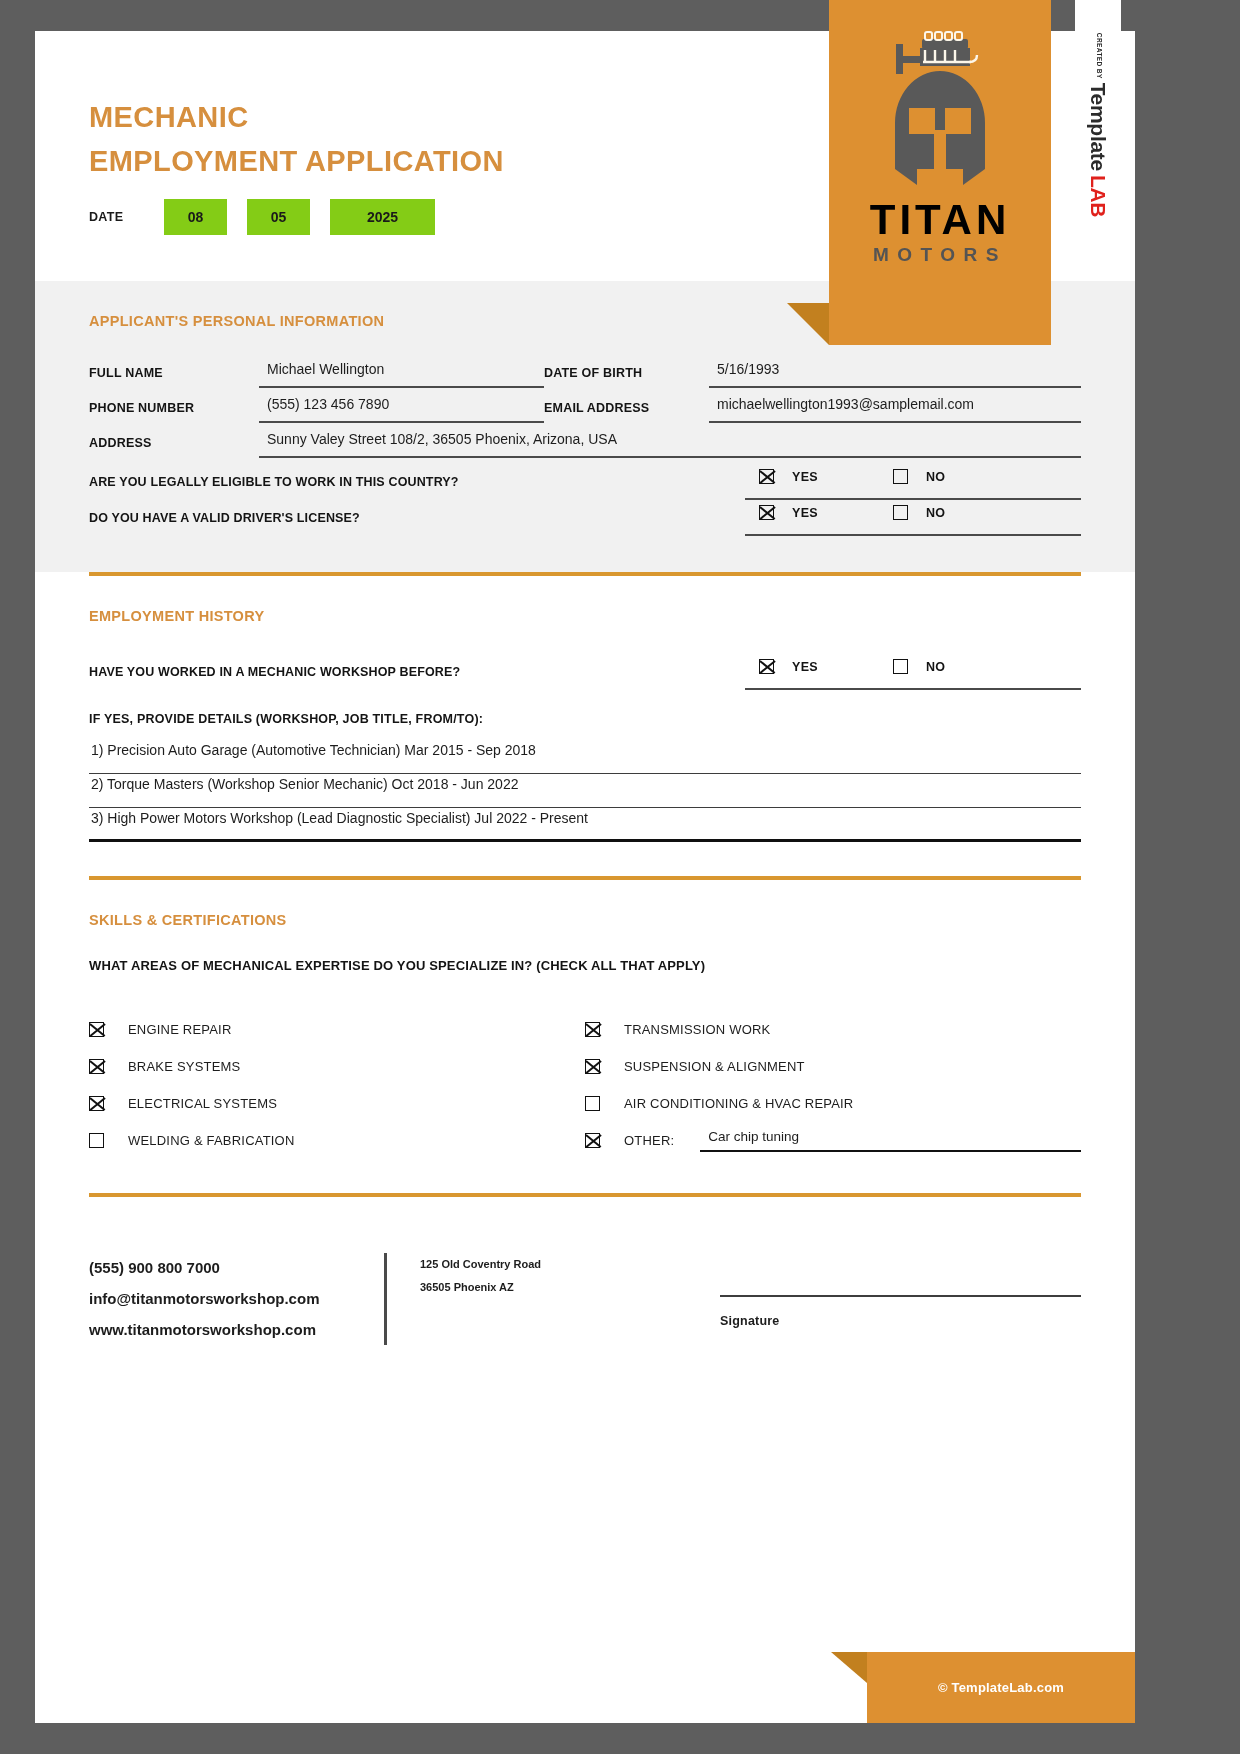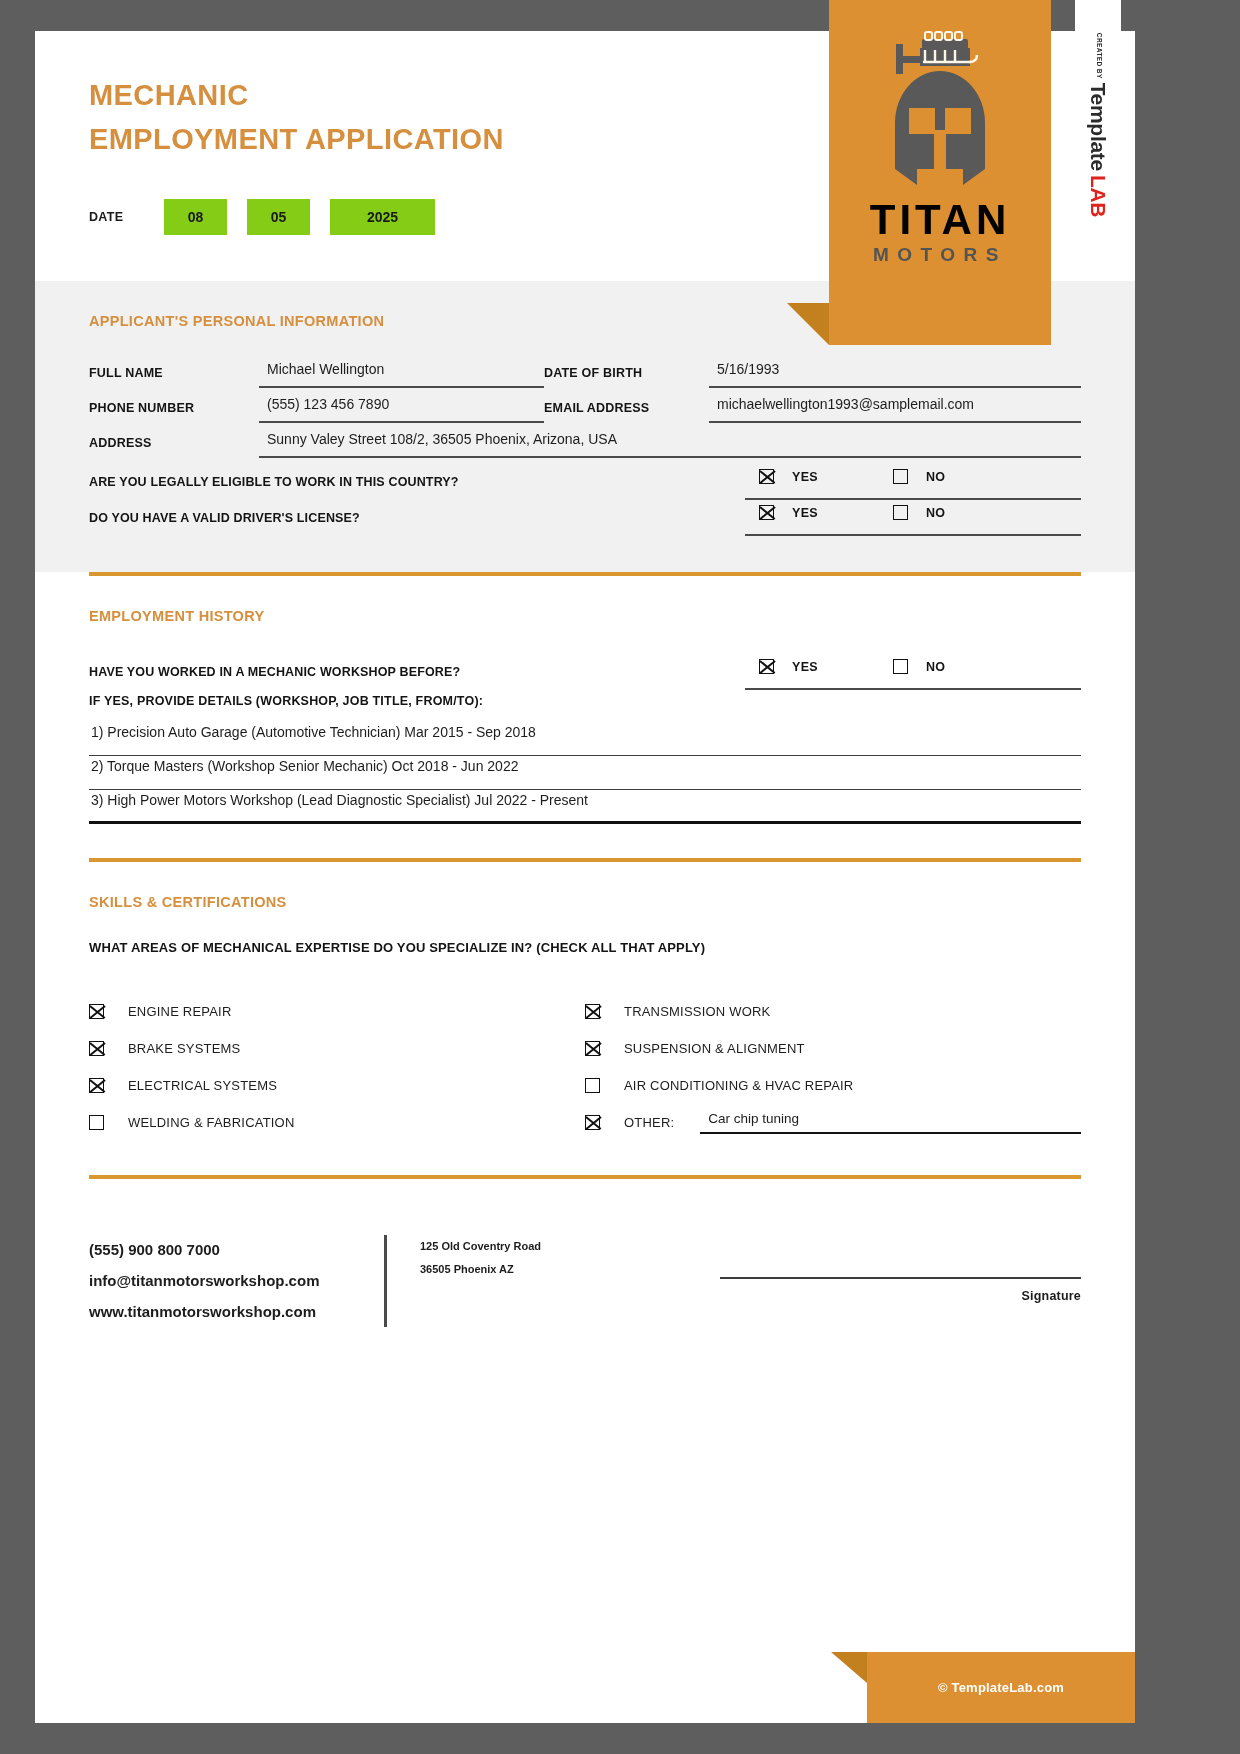--- a/index.html
+++ b/index.html
@@ -16,21 +16,21 @@
     background: #ffffff;
   }
   
   .header {
     position: relative;
     height: 250px;
     background: #ffffff;
   }
   .doc-title {
     position: absolute;
-    left: 54px; top: 42px;
+    left: 54px; top: 64px;
     color: #d68f3e;
     font-size: 29px;
     font-weight: bold;
     letter-spacing: 0.4px;
     line-height: 1.52;
   }
   .date-row {
     position: absolute;
     left: 54px; top: 168px;
     display: flex;
@@ -180,21 +180,21 @@
   
   .cbx { width: 15px; height: 15px; border: 1.6px solid #111; position: relative; display: inline-block; flex: none; }
   .cbx.checked::before, .cbx.checked::after {
     content: ""; position: absolute; background: #111;
     left: -2px; top: 6px; width: 19px; height: 1.5px;
   }
   .cbx.checked::before { transform: rotate(39deg); }
   .cbx.checked::after { transform: rotate(-39deg); }
   .eh-sub {
     font-size: 12.5px; font-weight: bold; color: #141414;
-    letter-spacing: 0.2px; margin-top: 4px; margin-bottom: 14px;
+    letter-spacing: 0.2px; margin-top: 22px; margin-bottom: 14px;
   }
   .eh-line {
     font-size: 14px; color: #1d1d1d;
     border-bottom: 1.8px solid #3d3d3d;
     padding: 2px 0 10px 2px;
     min-height: 34px;
   }
   .eh-line.last { border-bottom: 3.5px solid #101010; }
 
   
@@ -222,22 +222,22 @@
   }
   .ft-body { display: flex; align-items: flex-start; }
   .ft-contact { width: 295px; }
   .ft-contact div { font-size: 15px; font-weight: bold; color: #1d1d1d; line-height: 2.05; }
   .ft-sep { width: 3px; background: #4a4a4a; align-self: stretch; margin-right: 33px; min-height: 78px; }
   .ft-addr { width: 300px; }
   .ft-addr div { font-size: 11px; font-weight: bold; color: #1d1d1d; line-height: 2.05; }
   .ft-sign { flex: 1; padding-top: 42px; }
   .ft-sign-line { border-top: 2.2px solid #3d3d3d; }
   .ft-sign-label {
-    text-align: right; font-size: 12.5px; font-weight: bold;
-    color: #1d1d1d; margin-top: 10px; letter-spacing: 0.2px;
+    text-align: left; font-size: 12.5px; font-weight: bold;
+    color: #1d1d1d; margin-top: 17px; letter-spacing: 0.2px;
   }
 
   
   .bottom-bar {
     position: absolute;
     right: 0; bottom: 0;
     width: 268px; height: 71px;
     background: #dd9031;
     display: flex; align-items: center; justify-content: center;
   }

